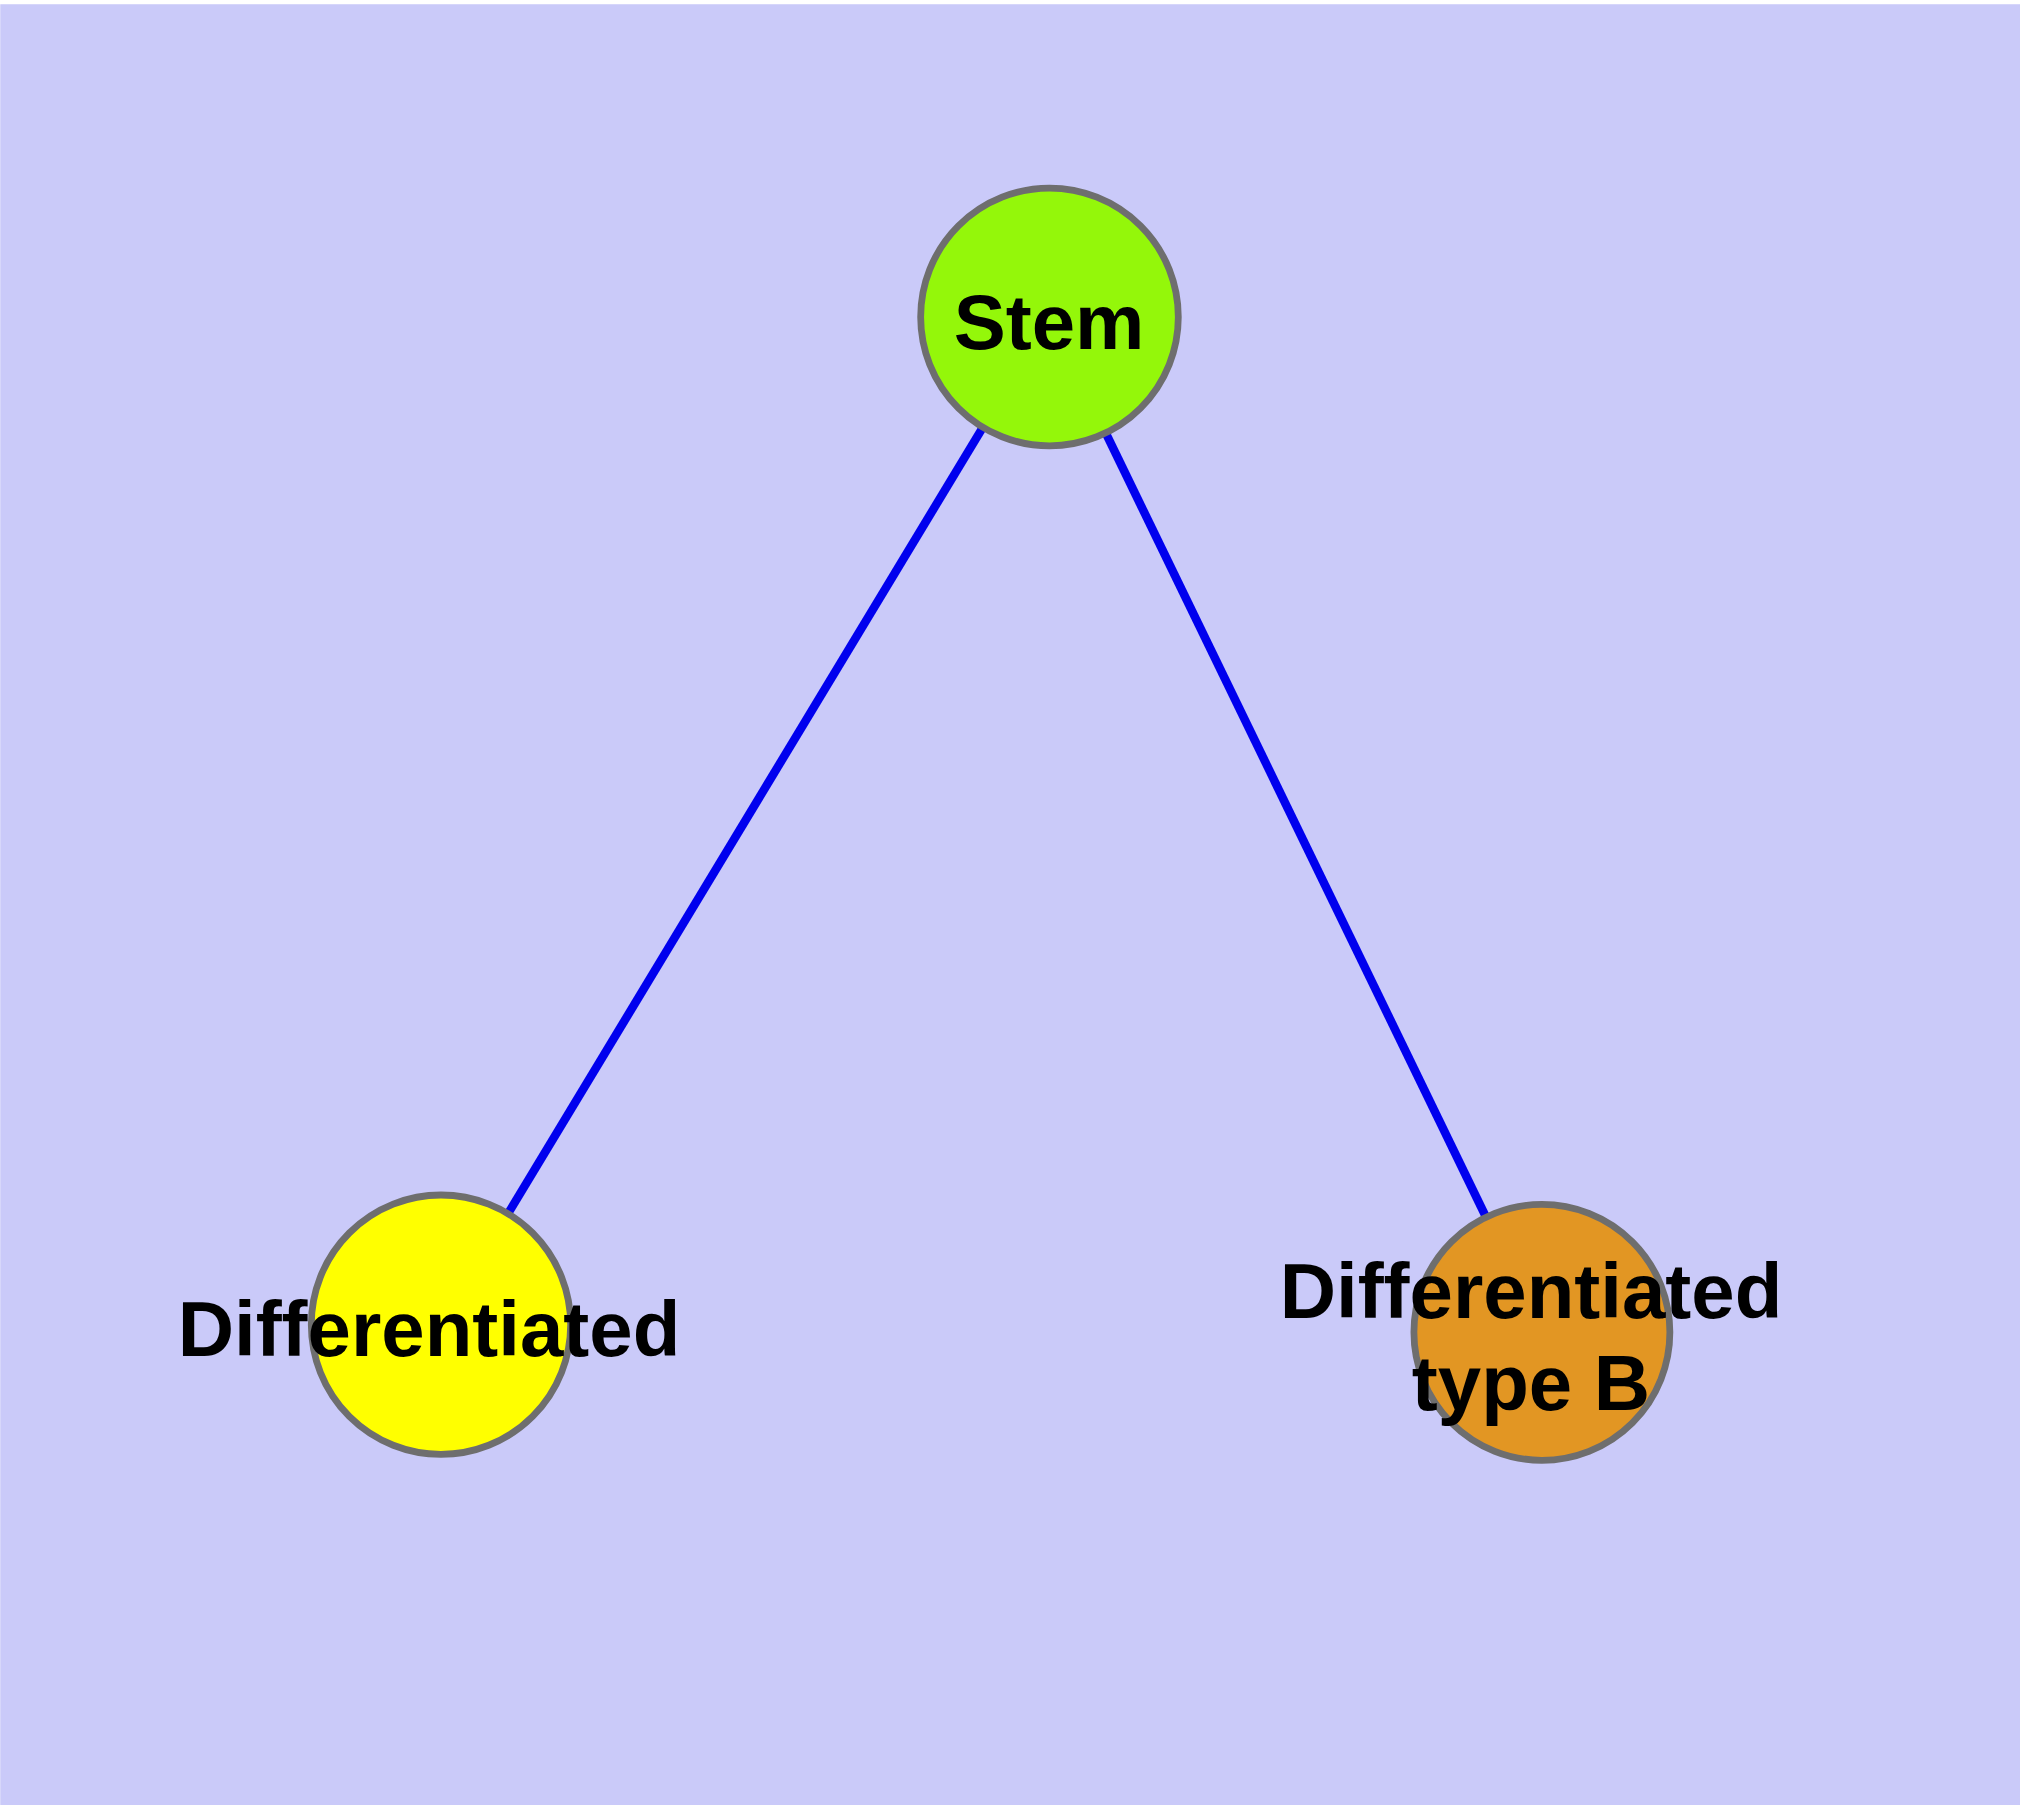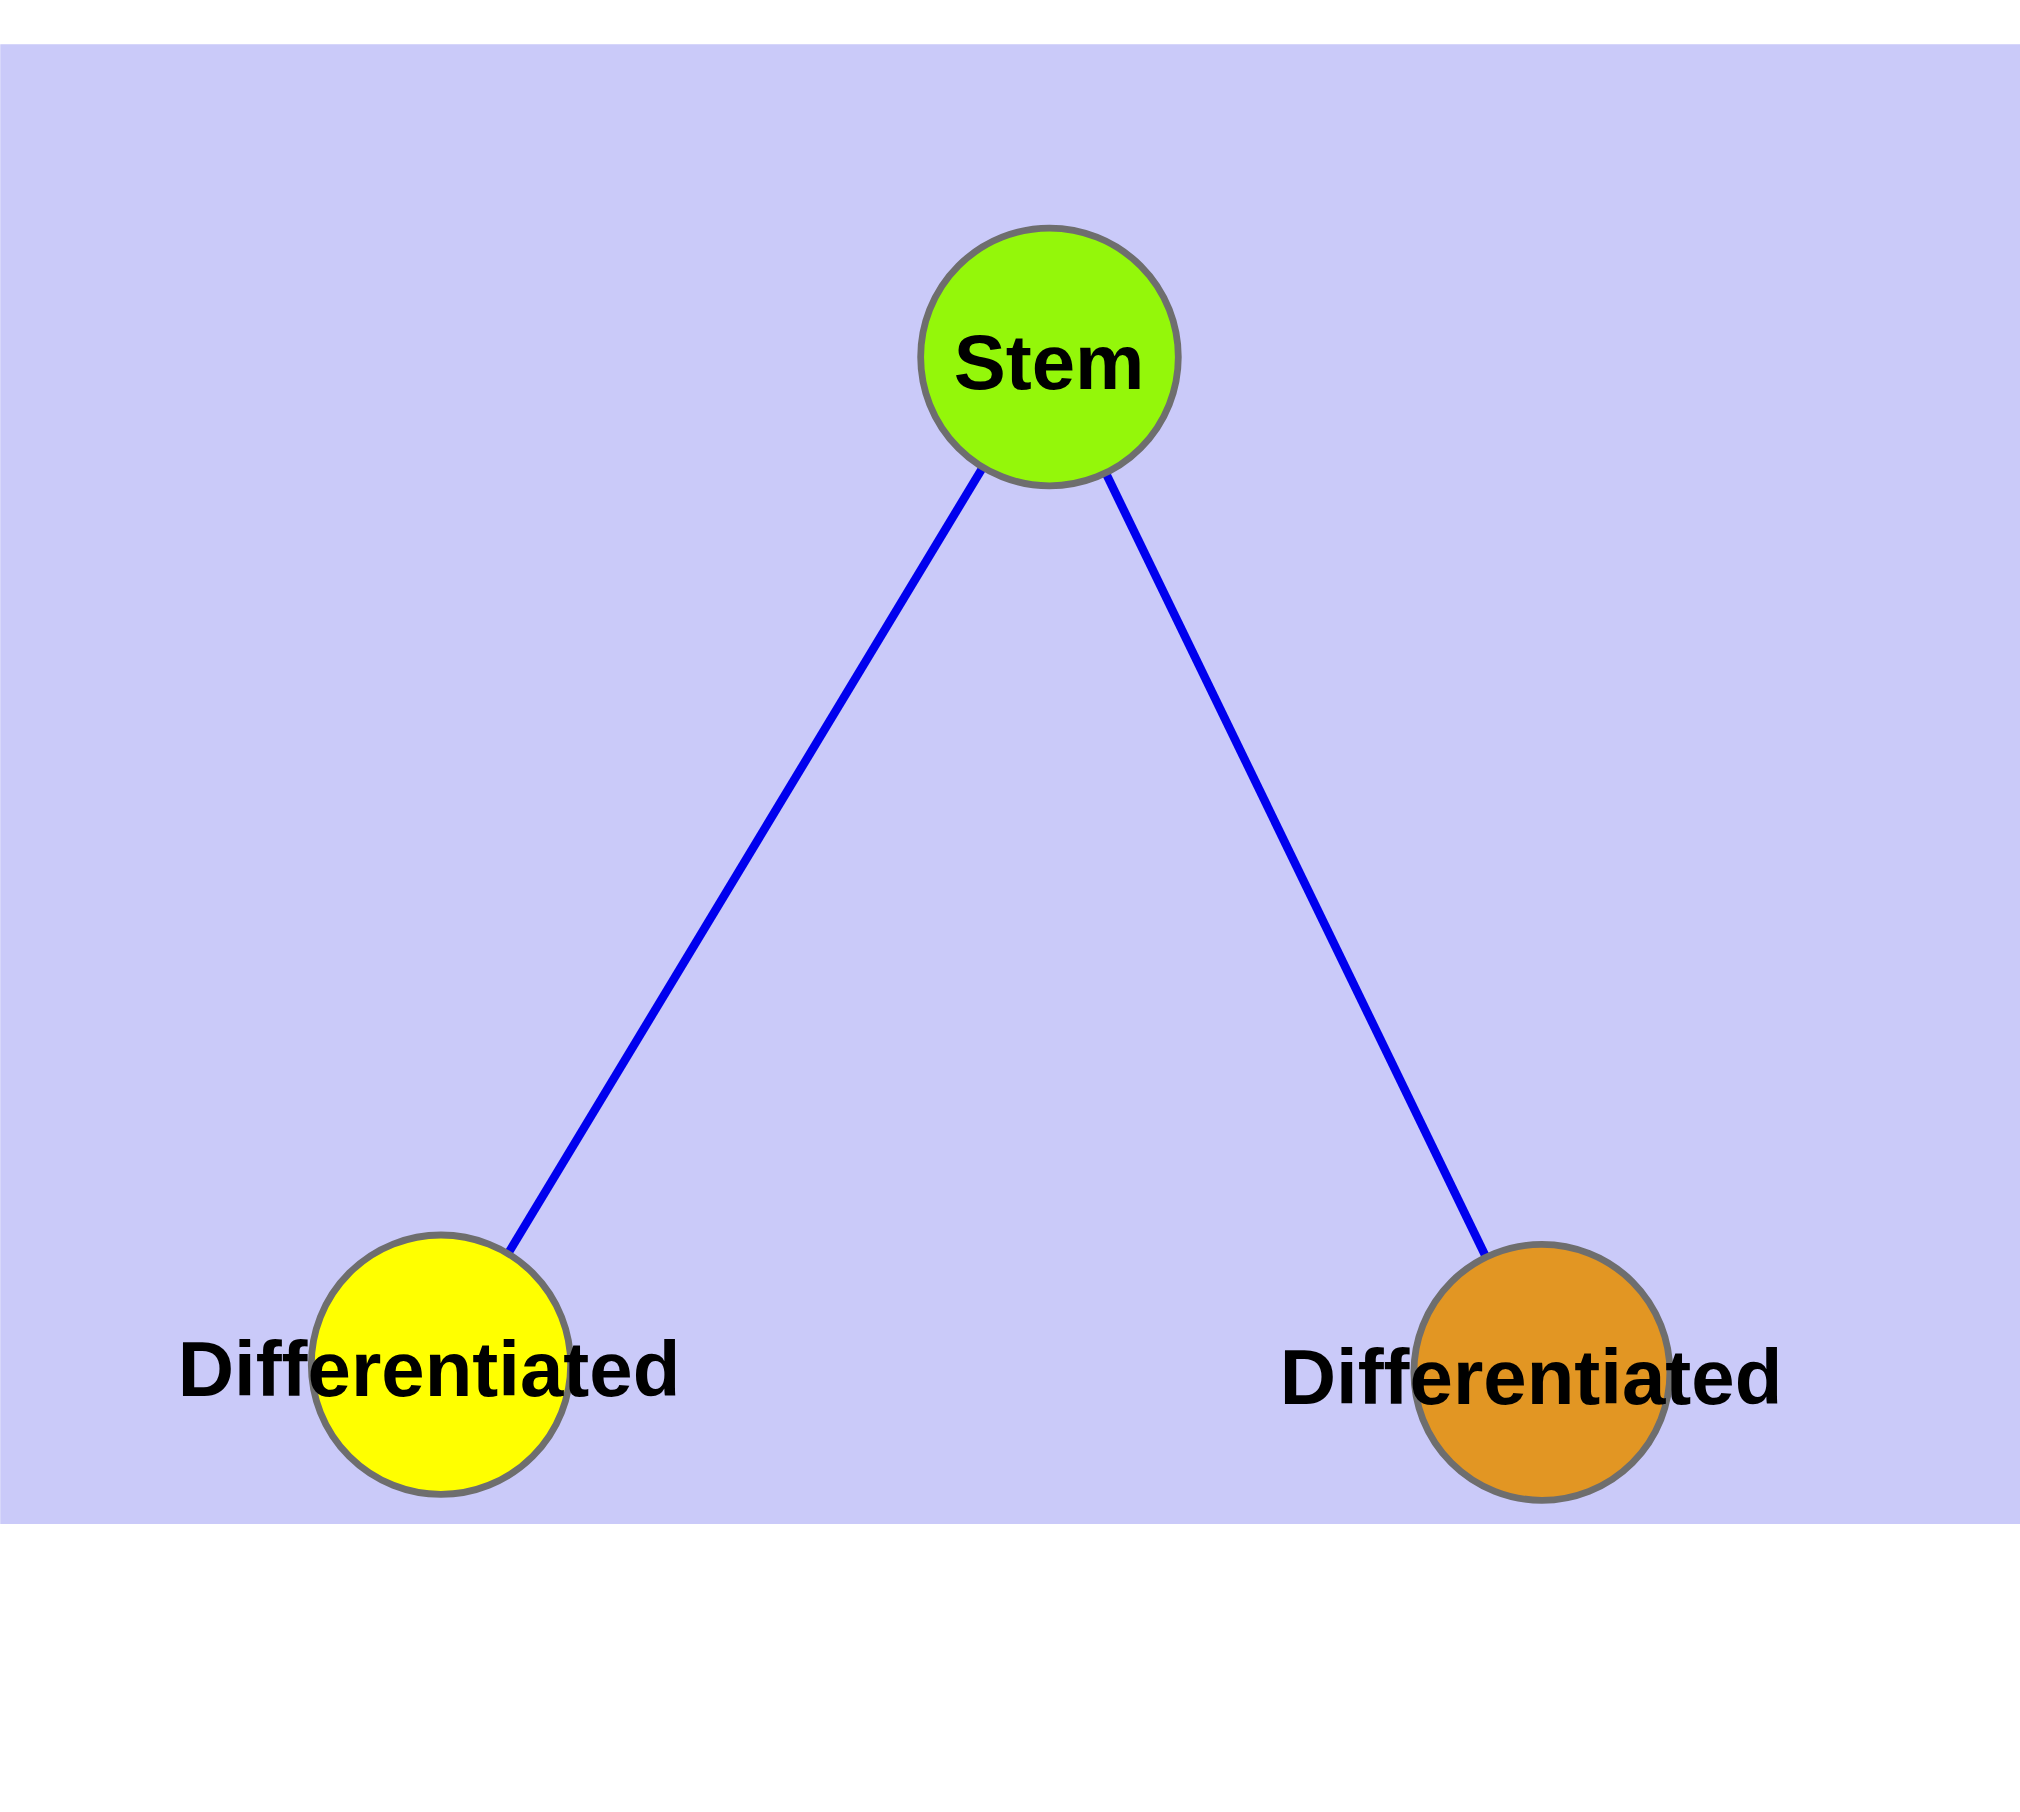--- a/index.html
+++ b/index.html
@@ -4,24 +4,23 @@
 <style>
   html, body {
     margin: 0;
     padding: 0;
     background: #FFFFFF;
     font-family: "Liberation Sans", sans-serif;
   }
   .stage {
     position: relative;
     width: 2021px;
-    height: 1484px;
+    height: 1805px;
     overflow: hidden;
     background: #FFFFFF;
-    margin-top: 40px;
   }
   .stage svg {
     position: absolute;
     left: 0;
     top: 0;
     display: block;
   }
   .node-label {
     position: absolute;
     transform: translate(-50%, -50%);
@@ -53,15 +52,16 @@
   <div class="node-label" style="left:1049px; top:322px;">
     <span>Stem</span>
   </div>
 
   <div class="node-label" style="left:429px; top:1329px;">
     <span>Differentiated</span>
   </div>
 
   <div class="node-label" style="left:1531px; top:1337px;">
     <span>Differentiated</span>
+    <span>type B</span>
   </div>
 </div>
 
 
 </body></html>

